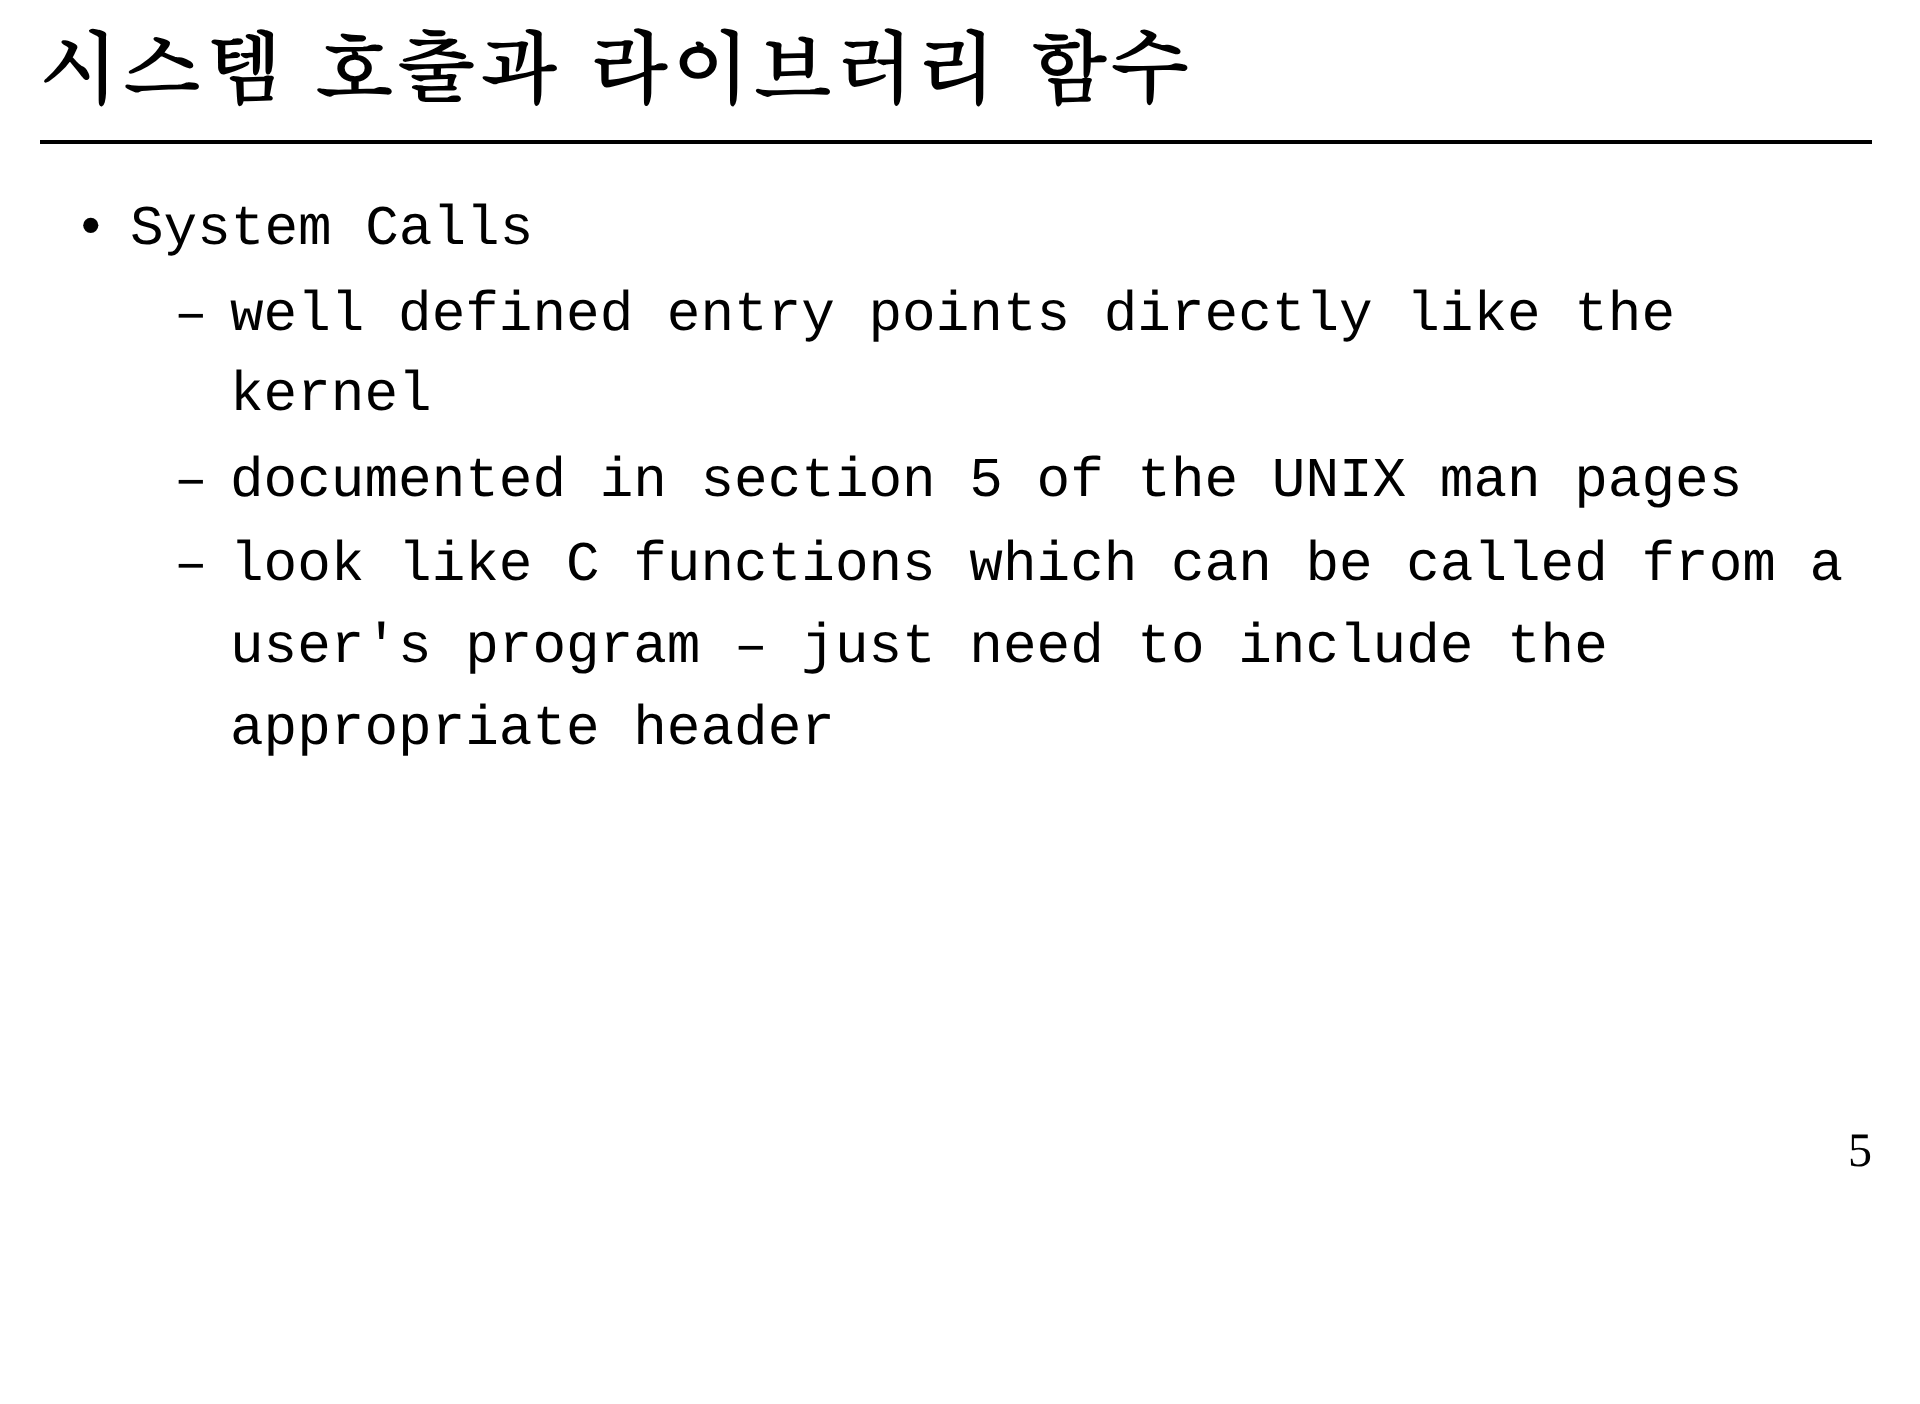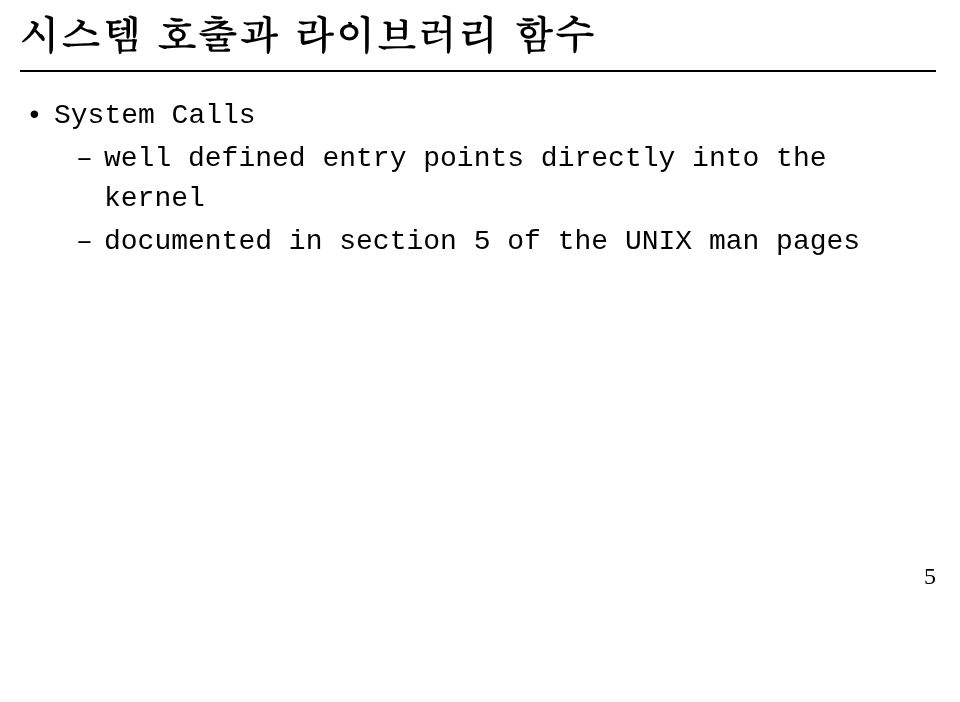--- a/index.html
+++ b/index.html
@@ -25,21 +25,21 @@
     letter-spacing: 1px;
     padding: 4px 0 10px 0;
   }
   .rule {
     border: none;
     border-top: 2px solid #000;
     margin: 0 0 24px 0;
   }
   ul.top {
     list-style: none;
-    margin: 0;
+    margin: 11px;
     padding: 0 0 0 34px;
     font-family: "Courier New", monospace;
     font-size: 28px;
     line-height: 1.45;
   }
   ul.top > li {
     margin-bottom: 24px;
   }
   ul.top > li > .hdr {
     position: relative;
@@ -79,21 +79,22 @@
 
 <div class="page">
 
   <div class="title">시스템 호출과 라이브러리 함수</div>
   <hr class="rule">
 
   <ul class="top">
     <li>
       <div class="hdr">System Calls</div>
       <ul class="sub">
-        <li>well defined entry points directly into the kernel</li>
+        <li>well defined entry points directly like the kernel</li>
         <li>documented in section 5 of the UNIX man pages</li>
+        <li>look like C functions which can be called from a user's program – just need to include the appropriate header</li>
       </ul>
     </li>
   </ul>
 
   <div class="pagenum">5</div>
 
 </div>
 
 </body></html>

